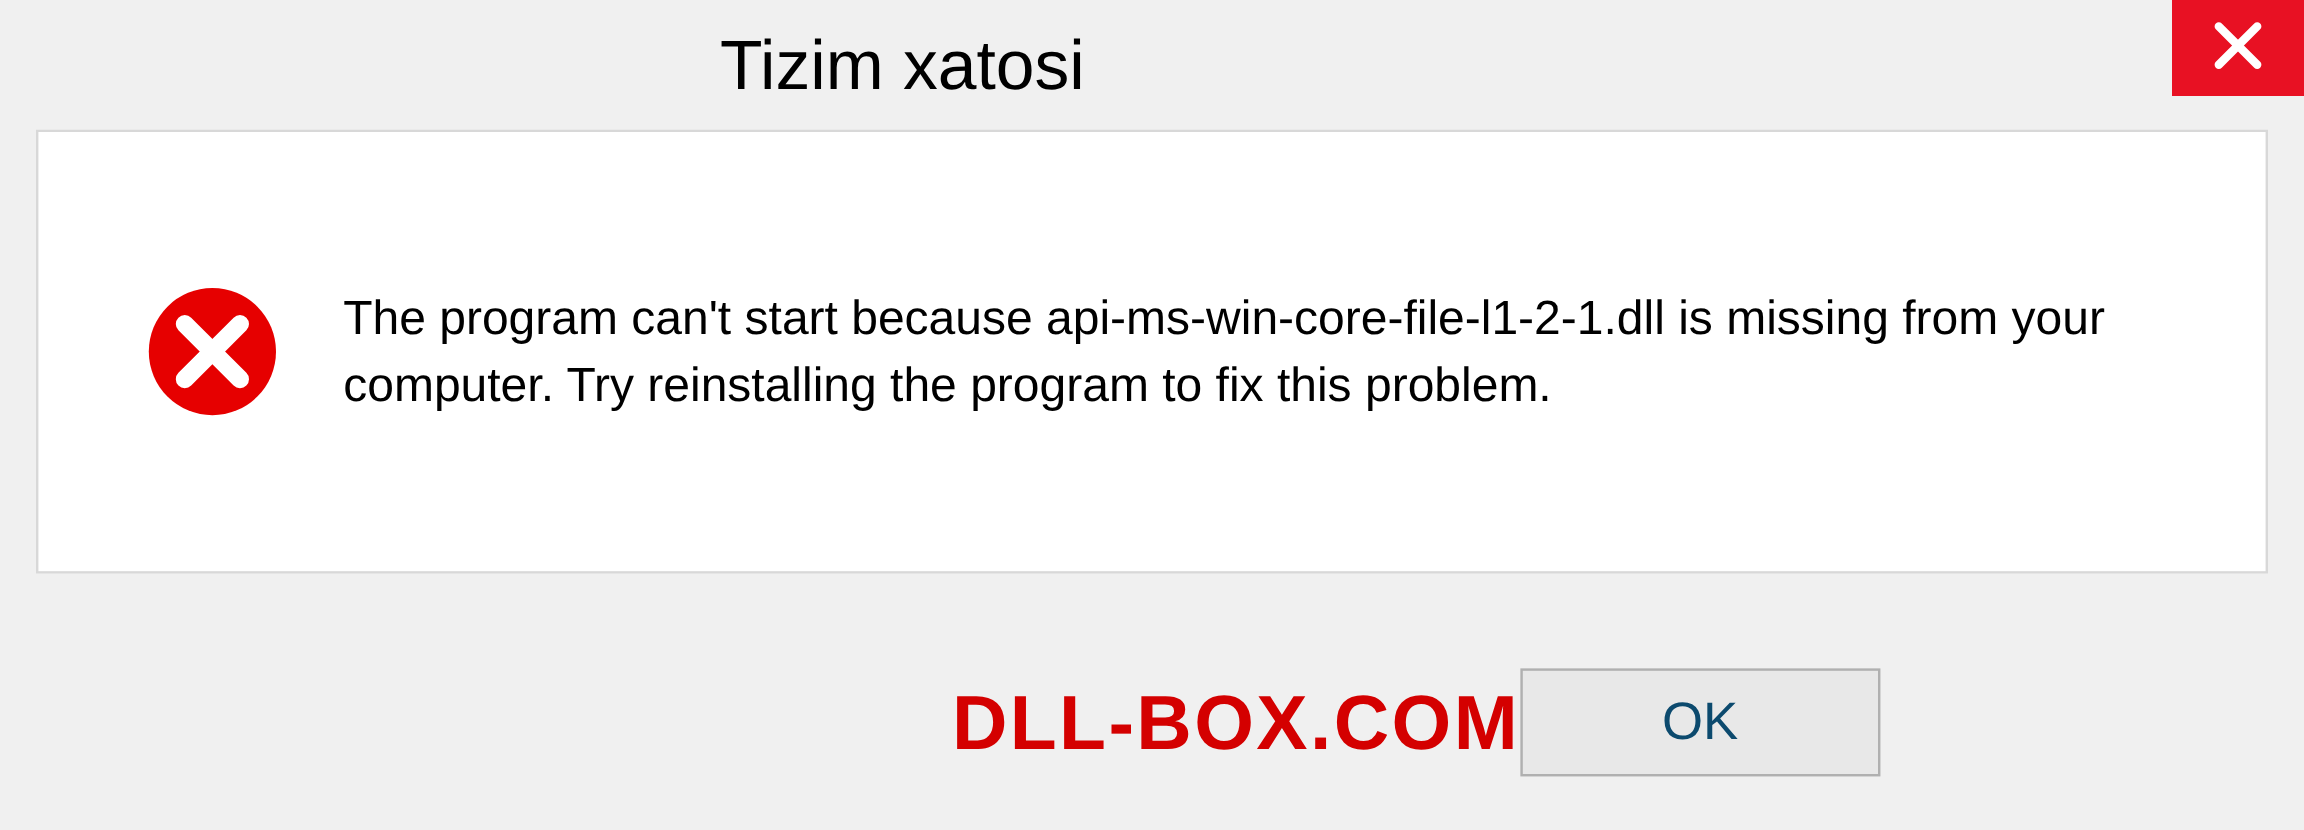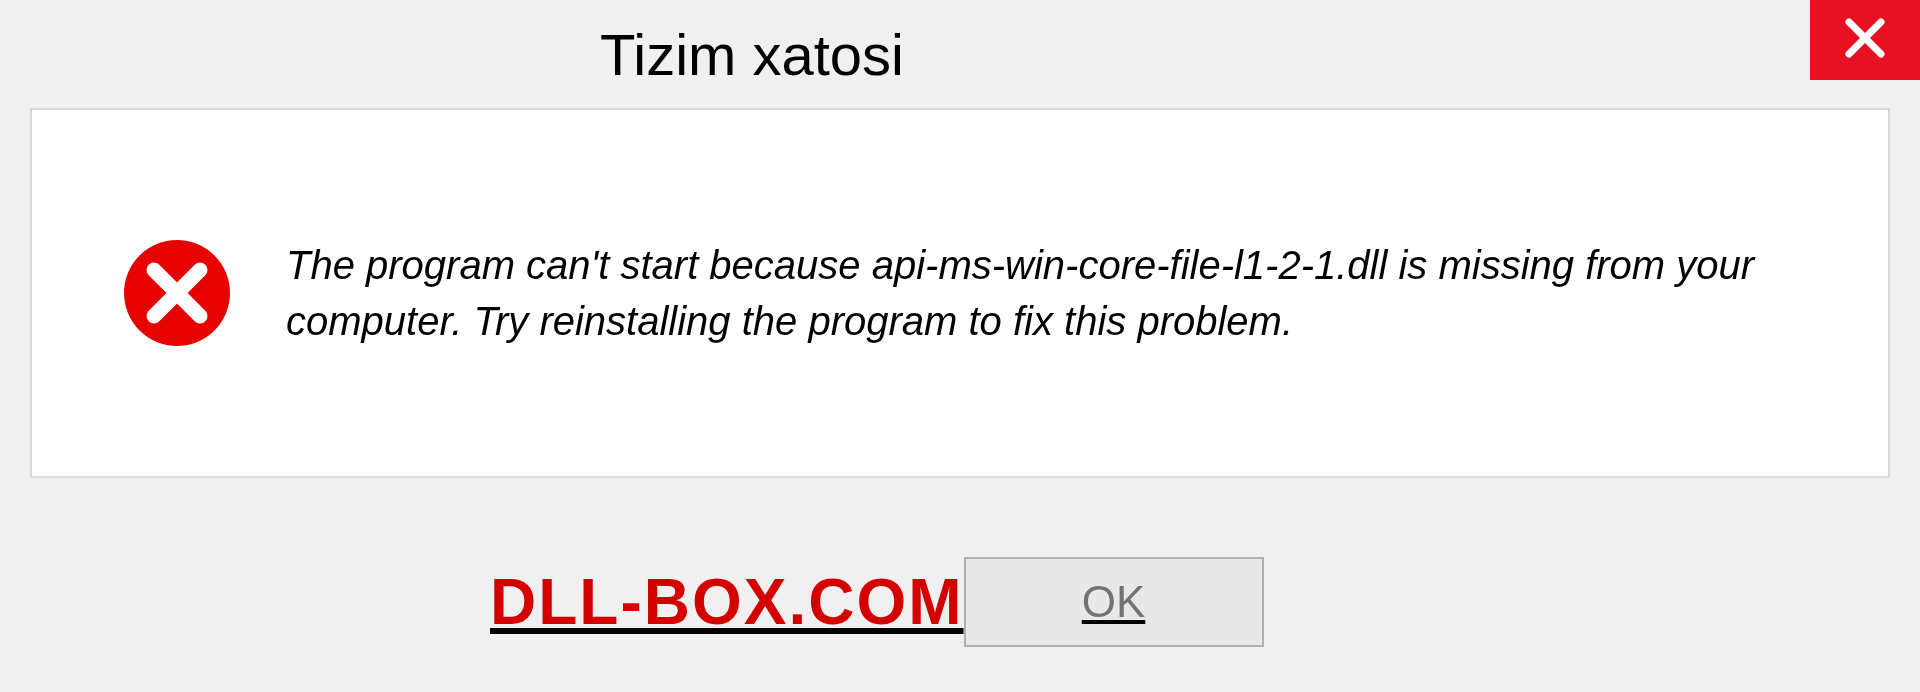--- a/index.html
+++ b/index.html
@@ -51,21 +51,20 @@
       position: absolute;
       top: 108px;
       left: 30px;
       right: 30px;
       height: 370px;
       background: #ffffff;
       border: 2px solid #d8d8d8;
       display: flex;
       align-items: center;
       padding: 0 60px 0 90px;
-      font-style: italic;
     }
     .error-icon {
       flex-shrink: 0;
       width: 110px;
       height: 110px;
       margin-right: 54px;
     }
     .error-icon svg {
       width: 100%;
       height: 100%;
@@ -77,38 +76,37 @@
       font-weight: 400;
     }
     .footer {
       position: absolute;
       bottom: 30px;
       left: 30px;
       right: 30px;
       height: 120px;
       display: flex;
       align-items: center;
-      justify-content: flex-start;
-      text-decoration: underline;
+      justify-content: center;
     }
     .watermark {
       font-size: 64px;
       font-weight: 800;
       color: #d40000;
       letter-spacing: 2px;
       margin-left: 460px;
       font-family: Arial, sans-serif;
     }
     .ok-button {
       width: 300px;
       height: 90px;
       background: #e8e8e8;
       border: 2px solid #b0b0b0;
       font-size: 44px;
-      color: #737373;
+      color: #0c4a6e;
       display: flex;
       align-items: center;
       justify-content: center;
       cursor: pointer;
       margin-right: 20px;
     }
   </style>
 </head>
 <body>
 

